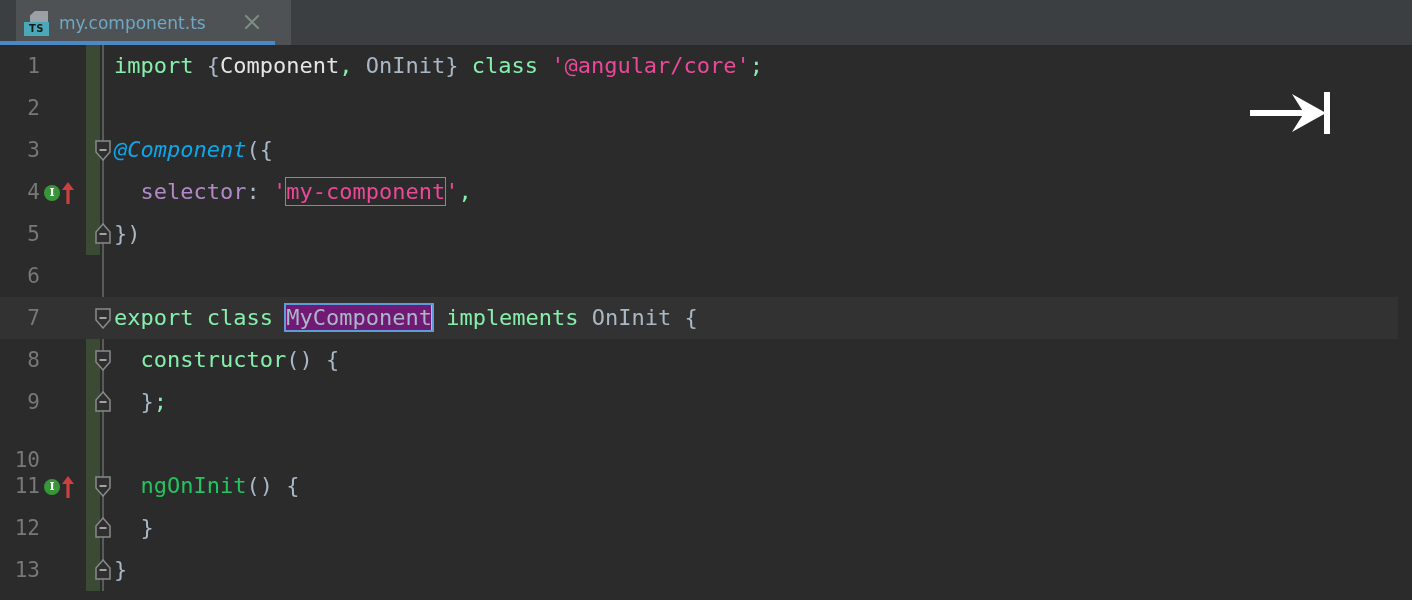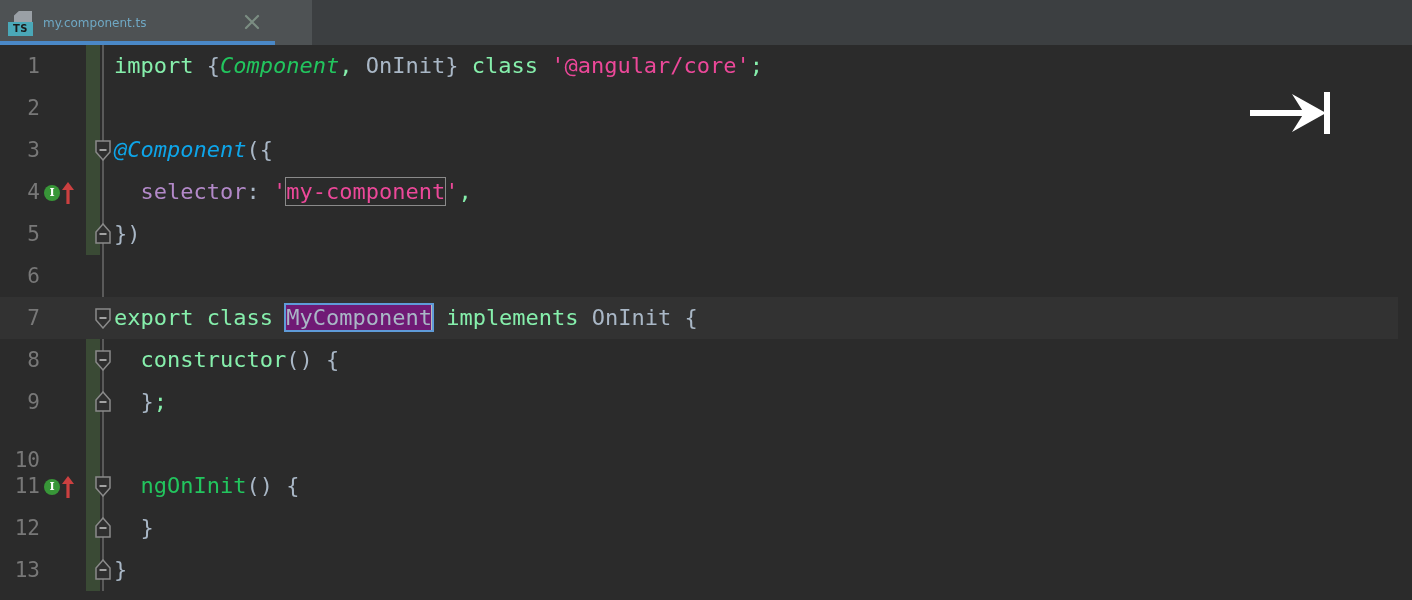--- a/index.html
+++ b/index.html
@@ -22,22 +22,22 @@
   
   .tabbar {
     position: absolute;
     left: 0; top: 0;
     width: 1412px;
     height: 45px;
     background: #3c3f41;
   }
   .tab {
     position: absolute;
-    left: 0; top: 0;
-    width: 312px;
+    left: 16px; top: 0;
+    width: 275px;
     height: 45px;
     background: #4e5254;
     display: flex;
     align-items: center;
     padding-left: 7px;
   }
   .tab-underline {
     position: absolute;
     left: 0; top: 41px;
     width: 275px;
@@ -66,21 +66,21 @@
     color: #1b1b1b;
     font-family: "DejaVu Sans", "Liberation Sans", sans-serif;
     font-size: 10px;
     font-weight: bold;
     line-height: 14px;
     text-align: center;
     letter-spacing: 0.5px;
   }
   .tab-title {
     font-family: "DejaVu Sans", "Liberation Sans", sans-serif;
-    font-size: 12px;
+    font-size: 17px;
     color: #6fa8c4;
     white-space: nowrap;
   }
   .tab-close {
     position: absolute;
     left: 240px; top: 10px;
     width: 24px; height: 24px;
   }
   .tab-close svg { display: block; }
 
@@ -166,21 +166,21 @@
     line-height: 42px;
     font-family: "DejaVu Sans Mono", "Liberation Mono", monospace;
     font-size: 22px;
     white-space: pre;
     color: #a9b7c6;
   }
 
   .kw       { color: #86efac; }
   .punct    { color: #a9b7c6; }
   .ident    { color: #a9b7c6; }
-  .cls      { color: #22c55e; font-style: italic; }
+  .cls      { color: #e5e5e5; }
   .str      { color: #ec4899; }
   .anno-kw  { color: #0ea5e9; font-style: italic; }
   .field    { color: #b389c9; }
   .func     { color: #22c55e; }
 
   
   .rename-inactive {
     outline: 1px solid #8a8a8a;
     padding: 1px 0;
   }

